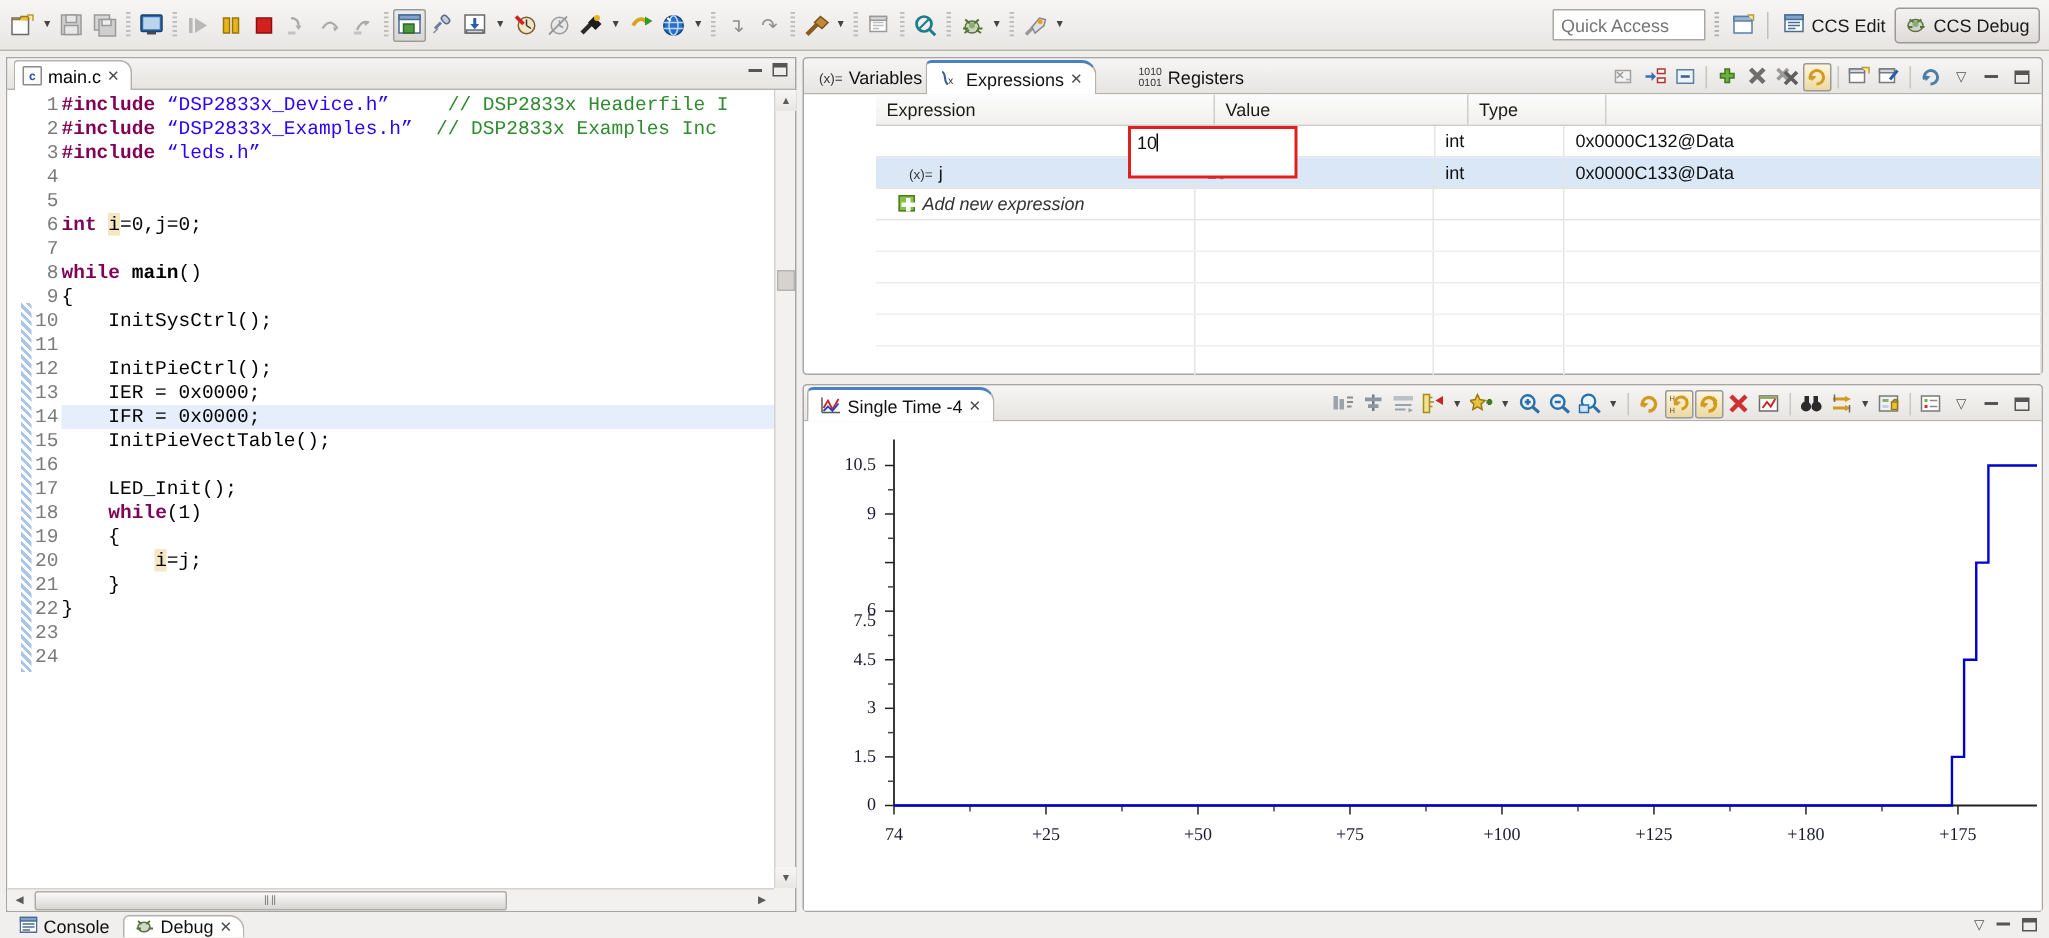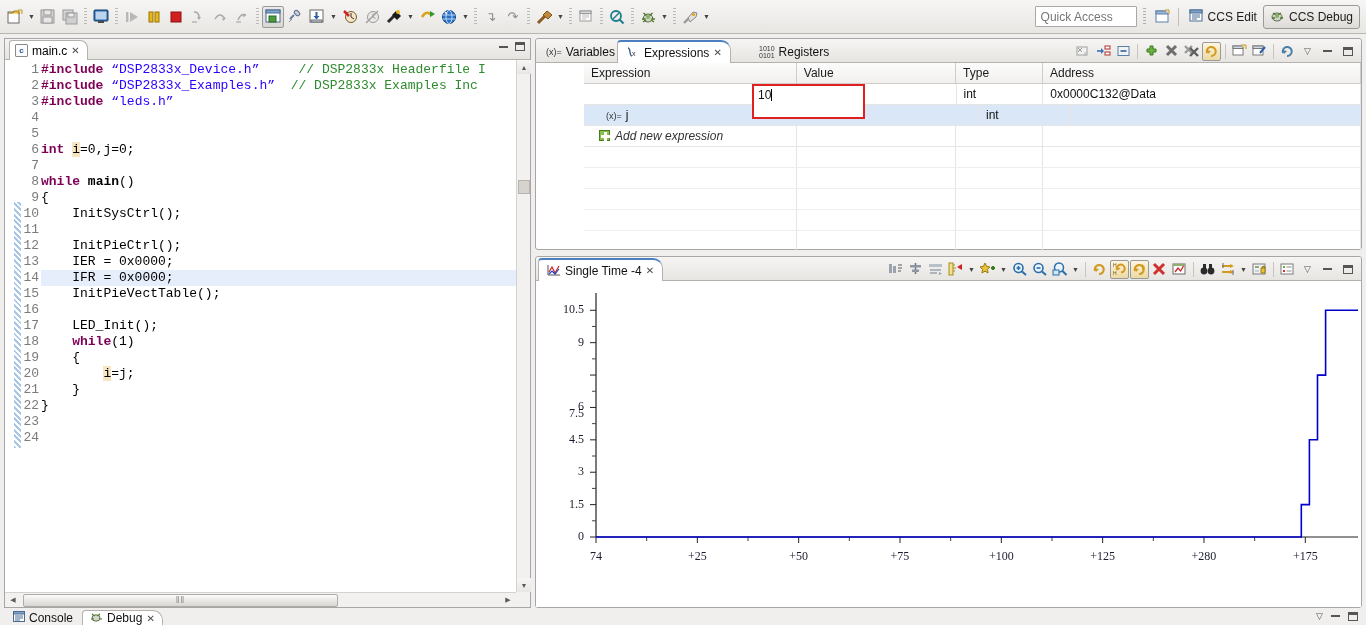--- a/index.html
+++ b/index.html
@@ -560,33 +560,33 @@
           <span style="display:block;width:10px;height:9px;border:1px solid #555;border-top-width:3px"></span>
         </div>
       </div>
   </div>
 
   <div id="exp-table">
     <div class="hrow">
       <div class="hcell" style="width:226px">Expression</div>
       <div class="hcell" style="width:169px">Value</div>
       <div class="hcell" style="width:92px">Type</div>
-      <div class="hcell" style="width:338px">Address</div>
     </div>
     <div id="exp-rows">
         <div class="drow">
           <div class="dcell" style="width: 226px; padding-left: 22px; text-align: right;"><span class="xv">(x)=</span><span>i</span></div>
           <div class="dcell" style="width: 169px;">10</div>
           <div class="dcell" style="width: 92px;">int</div>
           <div class="dcell" style="width: 338px;">0x0000C132@Data</div>
         </div>
         <div class="drow sel">
           <div class="dcell" style="width: 226px; padding-left: 22px;"><span class="xv">(x)=</span><span>j</span></div>
           <div class="dcell" style="width: 169px;">10</div>
           <div class="dcell" style="width: 92px;">int</div>
+          <div class="dcell" style="width: 338px;">0x0000C133@Data</div>
         </div>
         <div class="drow">
           <div class="dcell" style="width:226px;padding-left:15px"><span class="plusbox"></span><span style="font-style:italic;color:#333">Add new expression</span></div>
           <div class="dcell" style="width:169px"></div>
           <div class="dcell" style="width:92px"></div>
           <div class="dcell" style="width:338px"></div>
         </div>
         <div class="drow" style="border-bottom-color: rgb(239, 238, 237);">
           <div class="dcell" style="width:226px"></div>
           <div class="dcell" style="width:169px"></div>
@@ -823,21 +823,21 @@
         <div class="ylab" style="top: 53.6637px; right: 777px;">9</div>
         <div class="ylab" style="top: 21.2743px; right: 777px;">10.5</div>
       </div>
     <div id="xlabels">
         <div class="xlab" style="left: 30px; top: 268px; width: 60px;">74</div>
         <div class="xlab" style="left: 131.33px; top: 268px; width: 60px;">+25</div>
         <div class="xlab" style="left: 232.66px; top: 268px; width: 60px;">+50</div>
         <div class="xlab" style="left: 333.989px; top: 268px; width: 60px;">+75</div>
         <div class="xlab" style="left: 435.319px; top: 268px; width: 60px;">+100</div>
         <div class="xlab" style="left: 536.649px; top: 268px; width: 60px;">+125</div>
-        <div class="xlab" style="left: 637.979px; top: 268px; width: 60px;">+280</div>
+        <div class="xlab" style="left: 637.979px; top: 268px; width: 60px;">+180</div>
         <div class="xlab" style="left: 739.309px; top: 268px; width: 60px;">+175</div>
       </div>
   </div>
 </div>
 
 <div id="bottom">
   <div class="btab" style="left:2px;">
     <span class="ic">
       <svg width="12" height="11" viewBox="0 0 12 11">
           <rect x="0.5" y="0.5" width="11" height="10" fill="#fff" stroke="#4a6c94"></rect>

